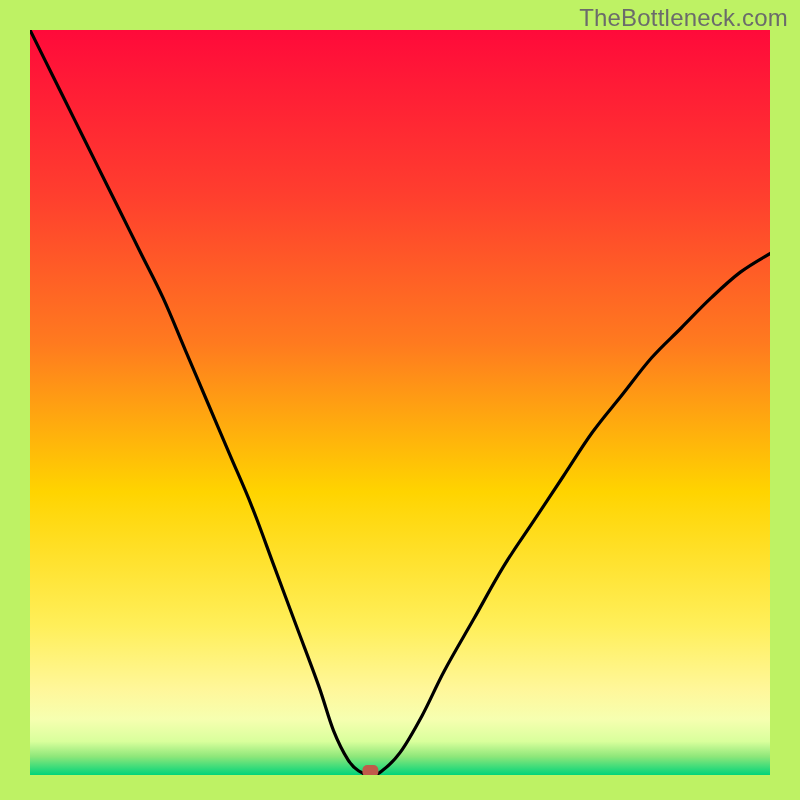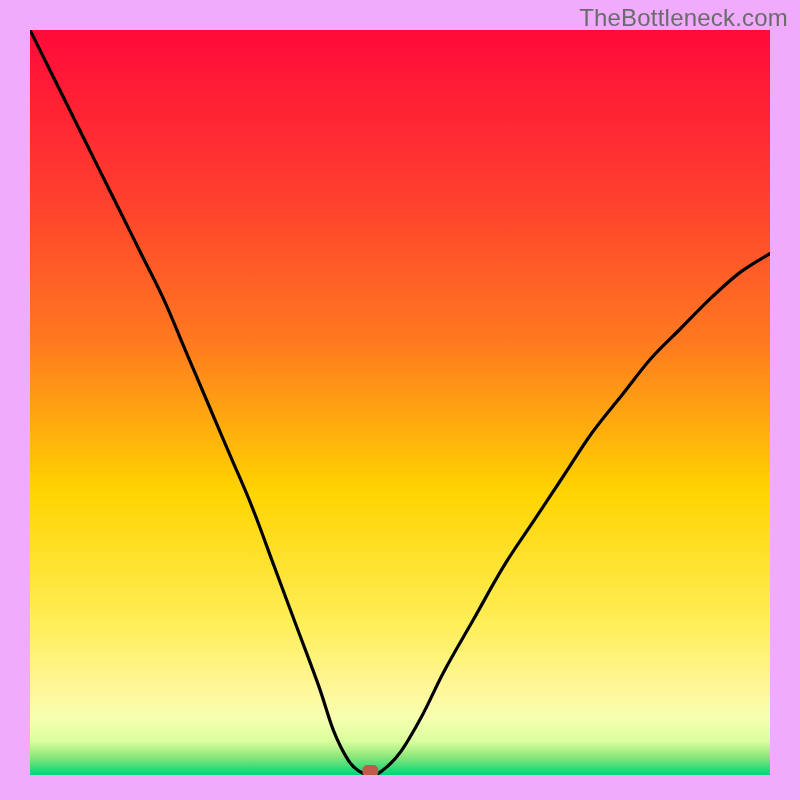--- a/index.html
+++ b/index.html
@@ -8,21 +8,21 @@
     width: 800px;
     height: 800px;
     background: #000;
     font-family: Arial, Helvetica, sans-serif;
     overflow: hidden;
   }
   .frame {
     position: relative;
     width: 800px;
     height: 800px;
-    background: #f0abfc;
+    background: #bef264;
   }
   .watermark {
     position: absolute;
     top: 4px;
     right: 12px;
     color: #6b6b6b;
     font-size: 24px;
     font-weight: 500;
     letter-spacing: 0.2px;
     user-select: none;

